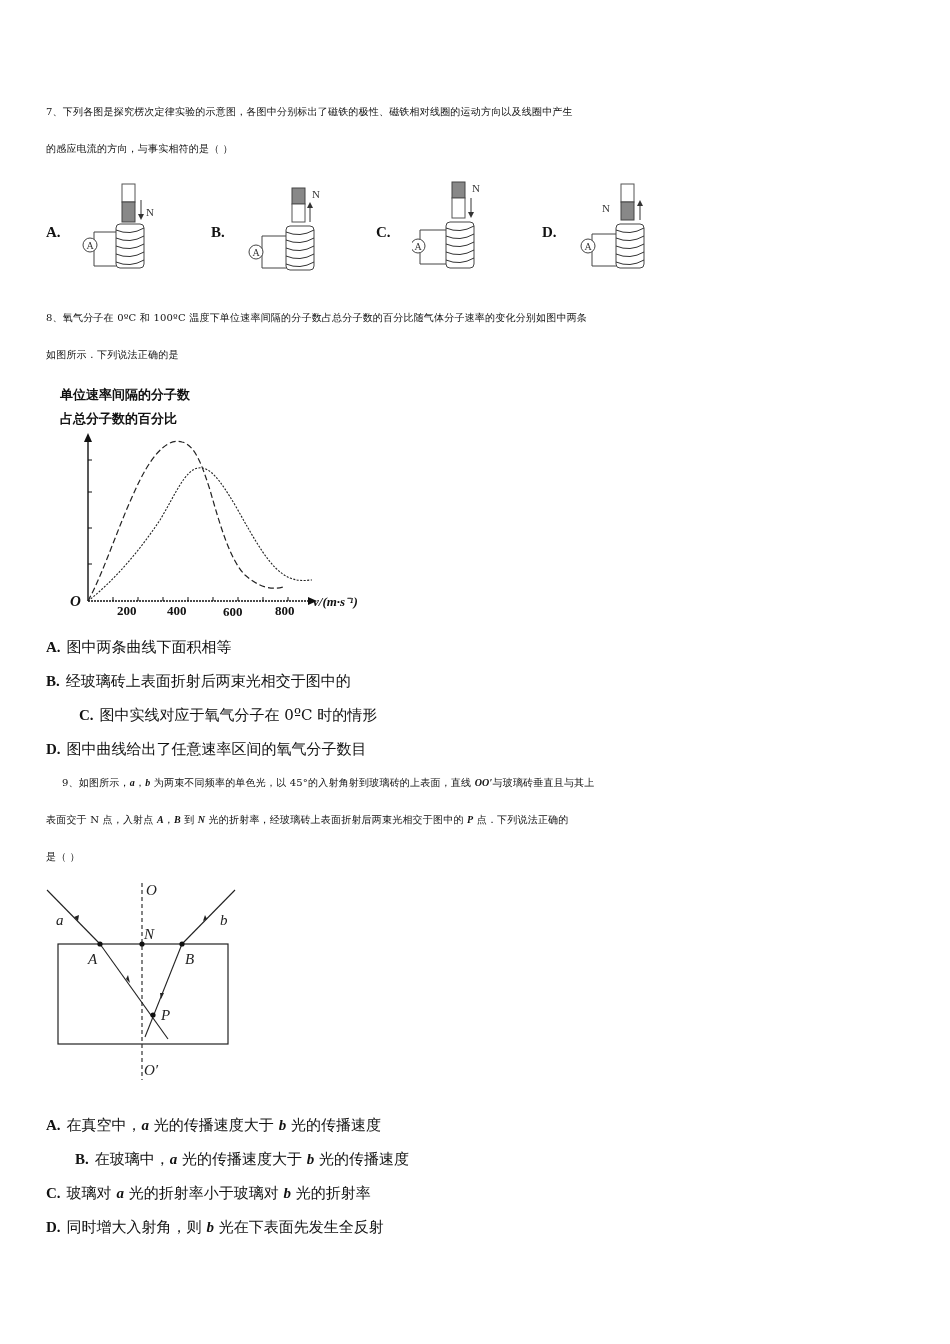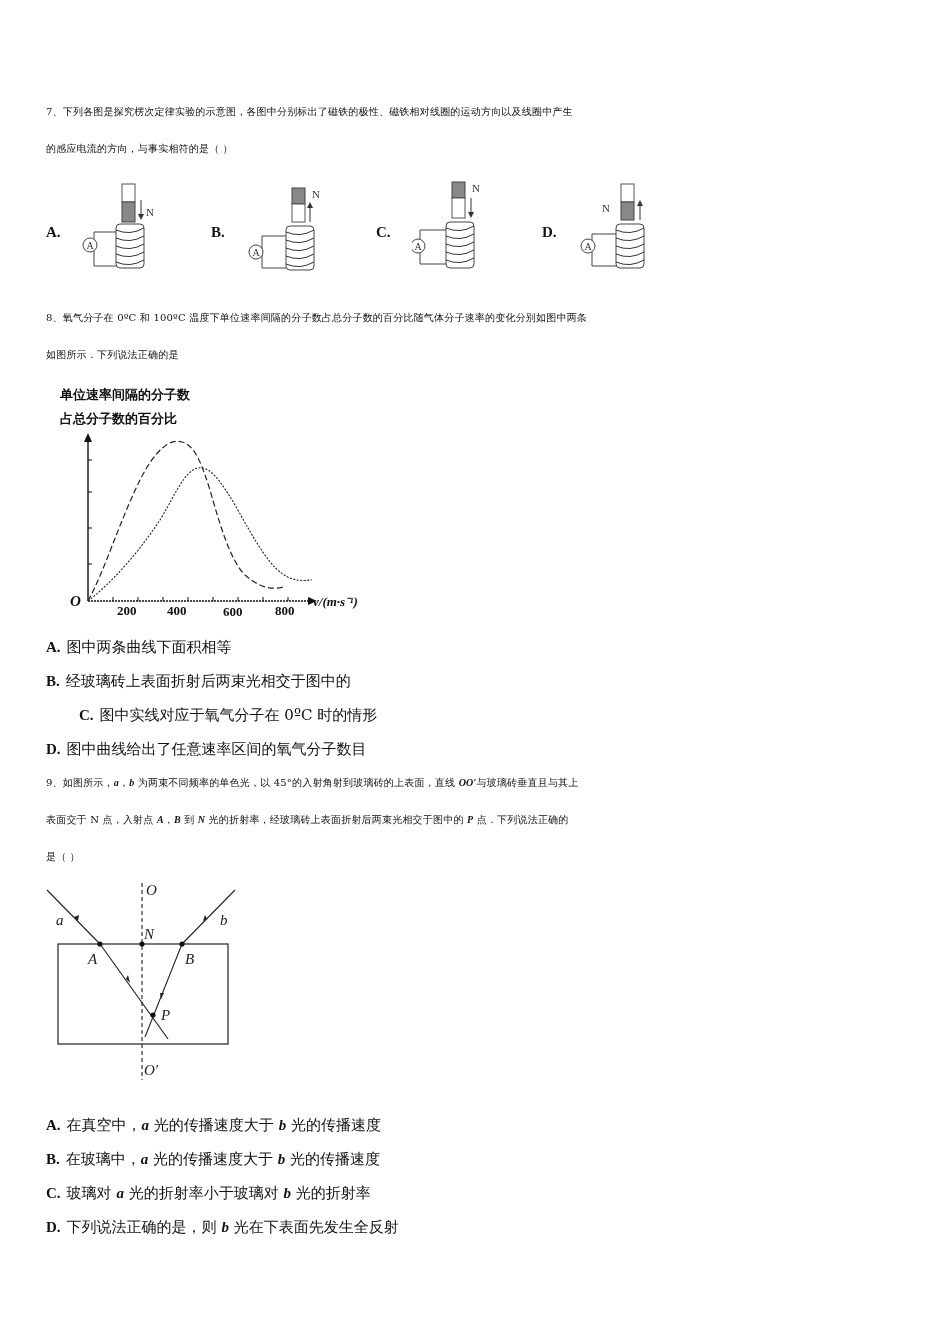--- a/index.html
+++ b/index.html
@@ -144,21 +144,21 @@
 <div class="opt" style="top:671px;">
   <span class="k">B.</span><span>经玻璃砖上表面折射后两束光相交于图中的</span>
 </div>
 <div class="opt" style="top:705px;margin-left:33px;">
   <span class="k">C.</span><span>图中实线对应于氧气分子在 0ºC 时的情形</span>
 </div>
 <div class="opt" style="top:739px;">
   <span class="k">D.</span><span>图中曲线给出了任意速率区间的氧气分子数目</span>
 </div>
 
-<div class="line" style="top:773px;">
+<div class="line" style="top:773px;margin-left:16px;">
   <span>9、如图所示，</span><span class="ital">a</span><span>，</span><span class="ital">b</span><span> 为两束不同频率的单色光，以 45°的入射角射到玻璃砖的上表面，直线 </span><span class="ital">OO′</span><span>与玻璃砖垂直且与其上</span>
 </div>
 <div class="line" style="top:810px;">
   <span>表面交于 N 点，入射点 </span><span class="ital">A</span><span>，</span><span class="ital">B</span><span> 到 </span><span class="ital">N</span><span> 光的折射率，经玻璃砖上表面折射后两束光相交于图中的 </span><span class="ital">P</span><span> 点．下列说法正确的</span>
 </div>
 <div class="line" style="top:847px;">是（    ）</div>
 
 <svg class="abs" style="left:40px;top:875px;" width="210" height="210">
   <rect x="18" y="69" width="170" height="100" fill="none" stroke="#222" stroke-width="1.2"></rect>
   <line x1="102" y1="8" x2="102" y2="205" stroke="#333" stroke-width="1.2" stroke-dasharray="4,3"></line>
@@ -180,21 +180,21 @@
   <text x="180" y="50" font-size="15" font-style="italic" fill="#222">b</text>
   <text x="48" y="89" font-size="15" font-style="italic" fill="#222">A</text>
   <text x="145" y="89" font-size="15" font-style="italic" fill="#222">B</text>
   <text x="121" y="145" font-size="15" font-style="italic" fill="#222">P</text>
   <text x="104" y="200" font-size="15" font-style="italic" fill="#222">O′</text>
 </svg>
 
 <div class="opt" style="top:1115px;">
   <span class="k">A.</span><span>在真空中，</span><span class="ital">a</span><span> 光的传播速度大于 </span><span class="ital">b</span><span> 光的传播速度</span>
 </div>
-<div class="opt" style="top:1149px;">
+<div class="opt" style="top:1149px;margin-left:29px;">
   <span class="k">B.</span><span>在玻璃中，</span><span class="ital">a</span><span> 光的传播速度大于 </span><span class="ital">b</span><span> 光的传播速度</span>
 </div>
 <div class="opt" style="top:1183px;">
   <span class="k">C.</span><span>玻璃对 </span><span class="ital">a</span><span> 光的折射率小于玻璃对 </span><span class="ital">b</span><span> 光的折射率</span>
 </div>
 <div class="opt" style="top:1217px;">
-  <span class="k">D.</span><span>下列说法正确的是，则 </span><span class="ital">b</span><span> 光在下表面先发生全反射</span><span class="ital"></span><span></span>
+  <span class="k">D.</span><span>同时增大入射角，则 </span><span class="ital">b</span><span> 光在下表面先发生全反射</span><span class="ital"></span><span></span>
 </div>
 
 </body></html>

